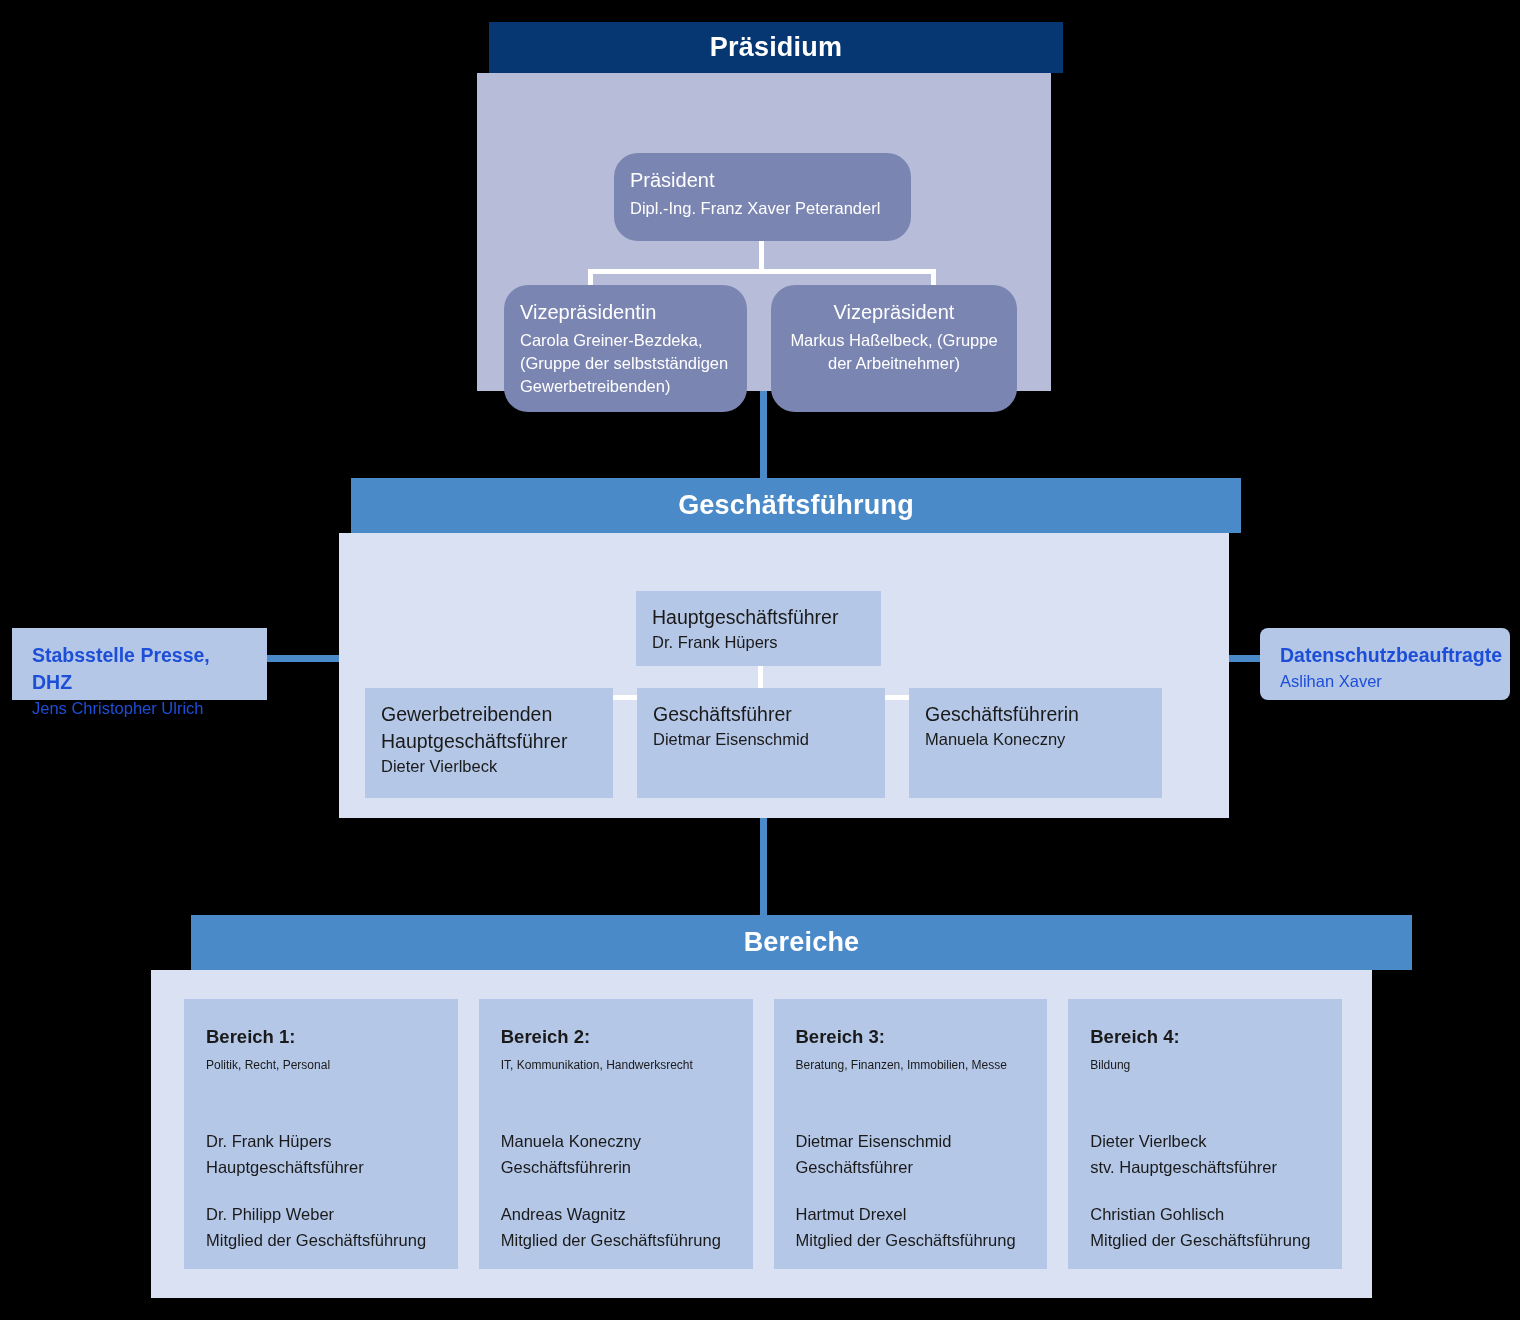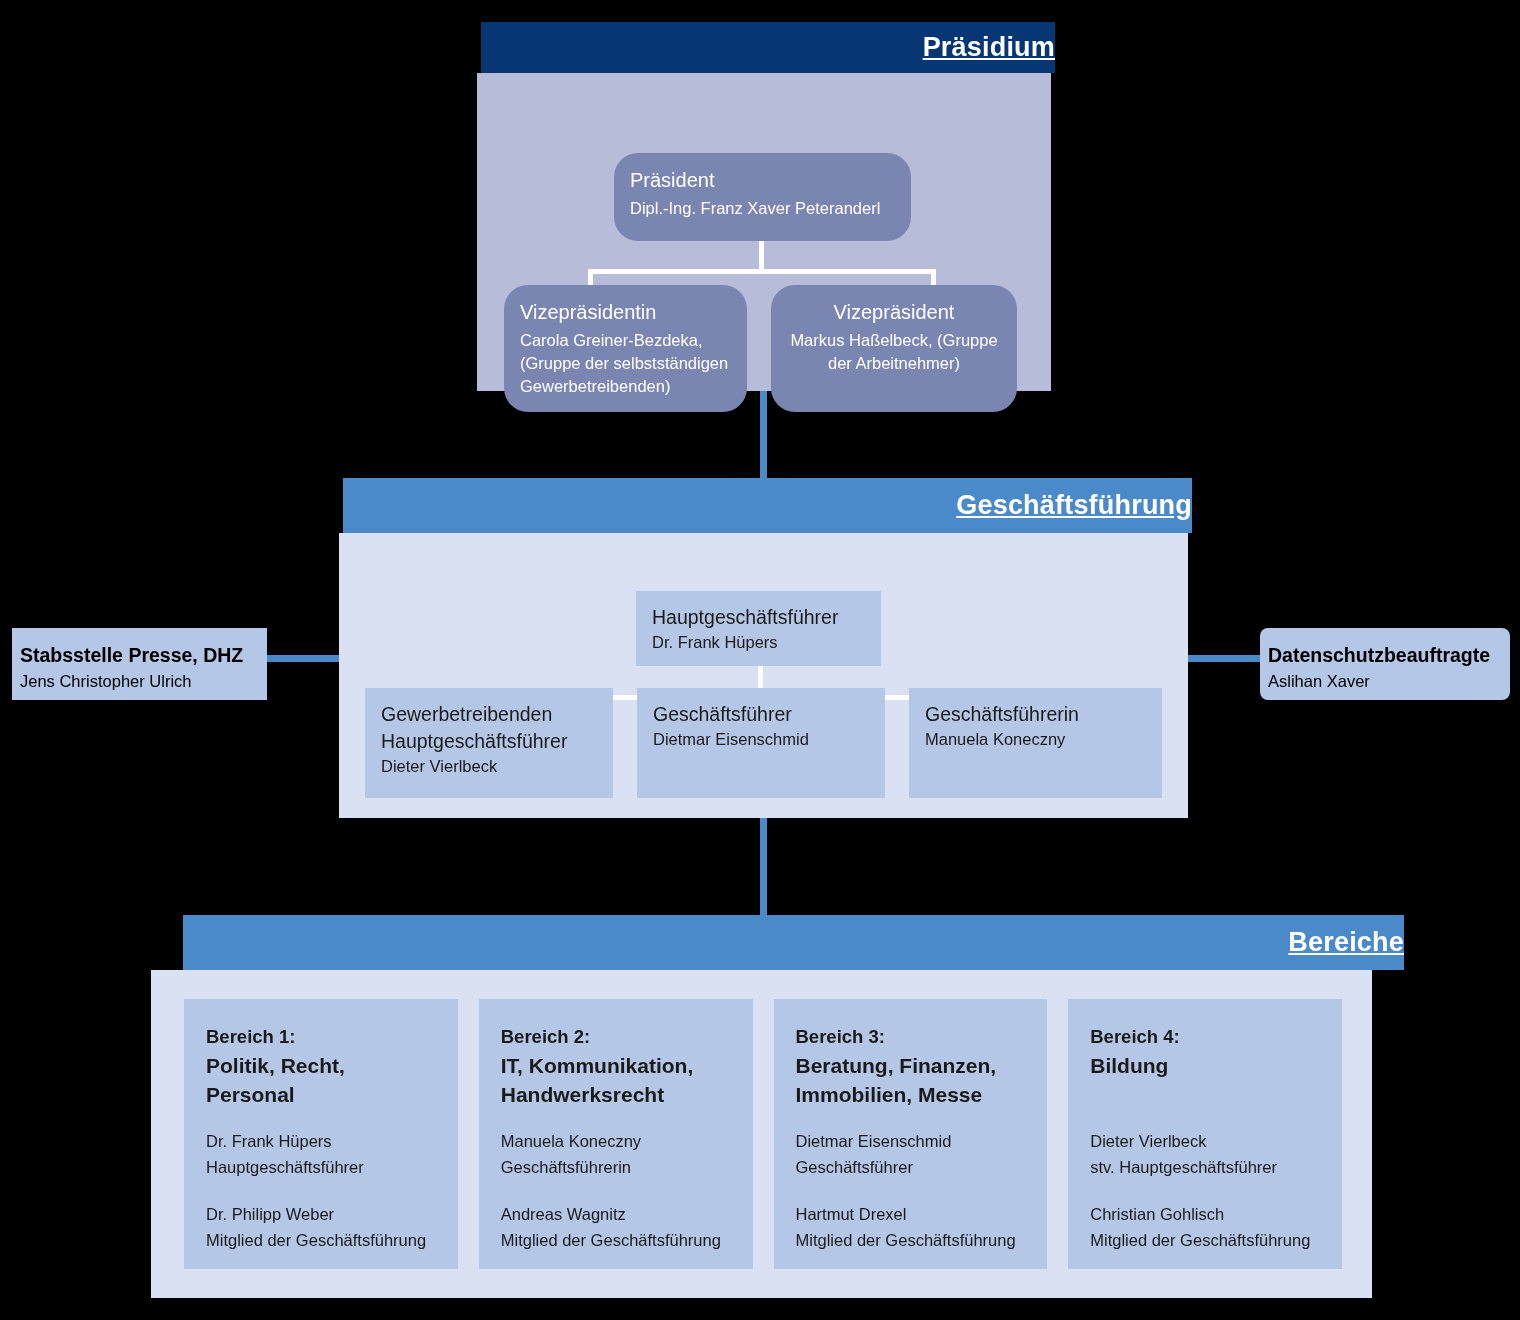--- a/index.html
+++ b/index.html
@@ -13,29 +13,28 @@
     position: relative;
     font-family: "Liberation Sans", sans-serif;
     overflow: hidden;
   }
 
   
   .panel { position: absolute; }
 
   .panel-header {
     position: absolute;
-    left: 4px;
+    left: 12px;
     top: 0;
     width: 100%;
     box-sizing: border-box;
     color: #ffffff;
     font-weight: bold;
-    text-align: right;
+    text-align: center;
     letter-spacing: 0.2px;
-    text-decoration: underline;
   }
   .panel-body {
     position: absolute;
     left: 0;
     width: 100%;
     box-sizing: border-box;
   }
 
   
   #praesidium-panel {
@@ -84,21 +83,21 @@
   .vconn { position: absolute; background: #4b8ac8; width: 7px; }
   #conn-praes-gf { left: 760px; top: 391px; height: 87px; }
   #conn-gf-ber   { left: 760px; top: 818px; height: 98px; }
 
   .hconn { position: absolute; background: #4b8ac8; height: 7px; }
   #conn-presse-gf { left: 267px;  top: 655px; width: 72px; }
   #conn-gf-dsb    { left: 1180px; top: 655px; width: 80px; }
 
   
   #gf-panel {
-    left: 339px; top: 478px; width: 849px; height: 340px;
+    left: 339px; top: 478px; width: 849px; height: 340px; padding-left: 41px;
   }
   #gf-panel .panel-header {
     height: 55px;
     line-height: 55px;
     background: #4b8ac8;
     font-size: 27px;
   }
   #gf-panel .panel-body {
     top: 55px; height: 285px;
     background: #d9e1f2;
@@ -126,23 +125,23 @@
 
   #g-stem   { left: 419px; top: 133px; width: 5px;   height: 34px; }
   #g-bus    { left: 148px; top: 162px; width: 557px; height: 5px; }
   #g-drop-l { left: 148px; top: 162px; width: 5px;   height: 26px; }
   #g-drop-r { left: 700px; top: 162px; width: 5px;   height: 26px; }
 
   
   .side-box {
     position: absolute;
     background: #b4c7e7;
-    color: #000000;
-    box-sizing: border-box;
-    padding: 14px 18px 14px 8px;
+    color: #1d4ed8;
+    box-sizing: border-box;
+    padding: 14px 18px 14px 20px;
   }
   .side-box .role {
     font-weight: bold;
     font-size: 19.5px;
     line-height: 27px;
   }
   .side-box .person {
     font-size: 16.5px;
     line-height: 24px;
   }
@@ -181,22 +180,22 @@
     padding: 23px 20px 8px 22px;
     display: flex;
     flex-direction: column;
   }
   .bereich-card .b-num {
     font-weight: bold;
     font-size: 18.5px;
     line-height: 29px;
   }
   .bereich-card .b-title {
-    font-weight: bold;
-    font-size: 21px;
+    font-weight: normal;
+    font-size: 12px;
     line-height: 29px;
   }
   .bereich-card .b-people {
     margin-top: auto;
     padding-bottom: 8px;
   }
   .bereich-card .b-person {
     font-size: 16.5px;
     line-height: 26px;
   }

